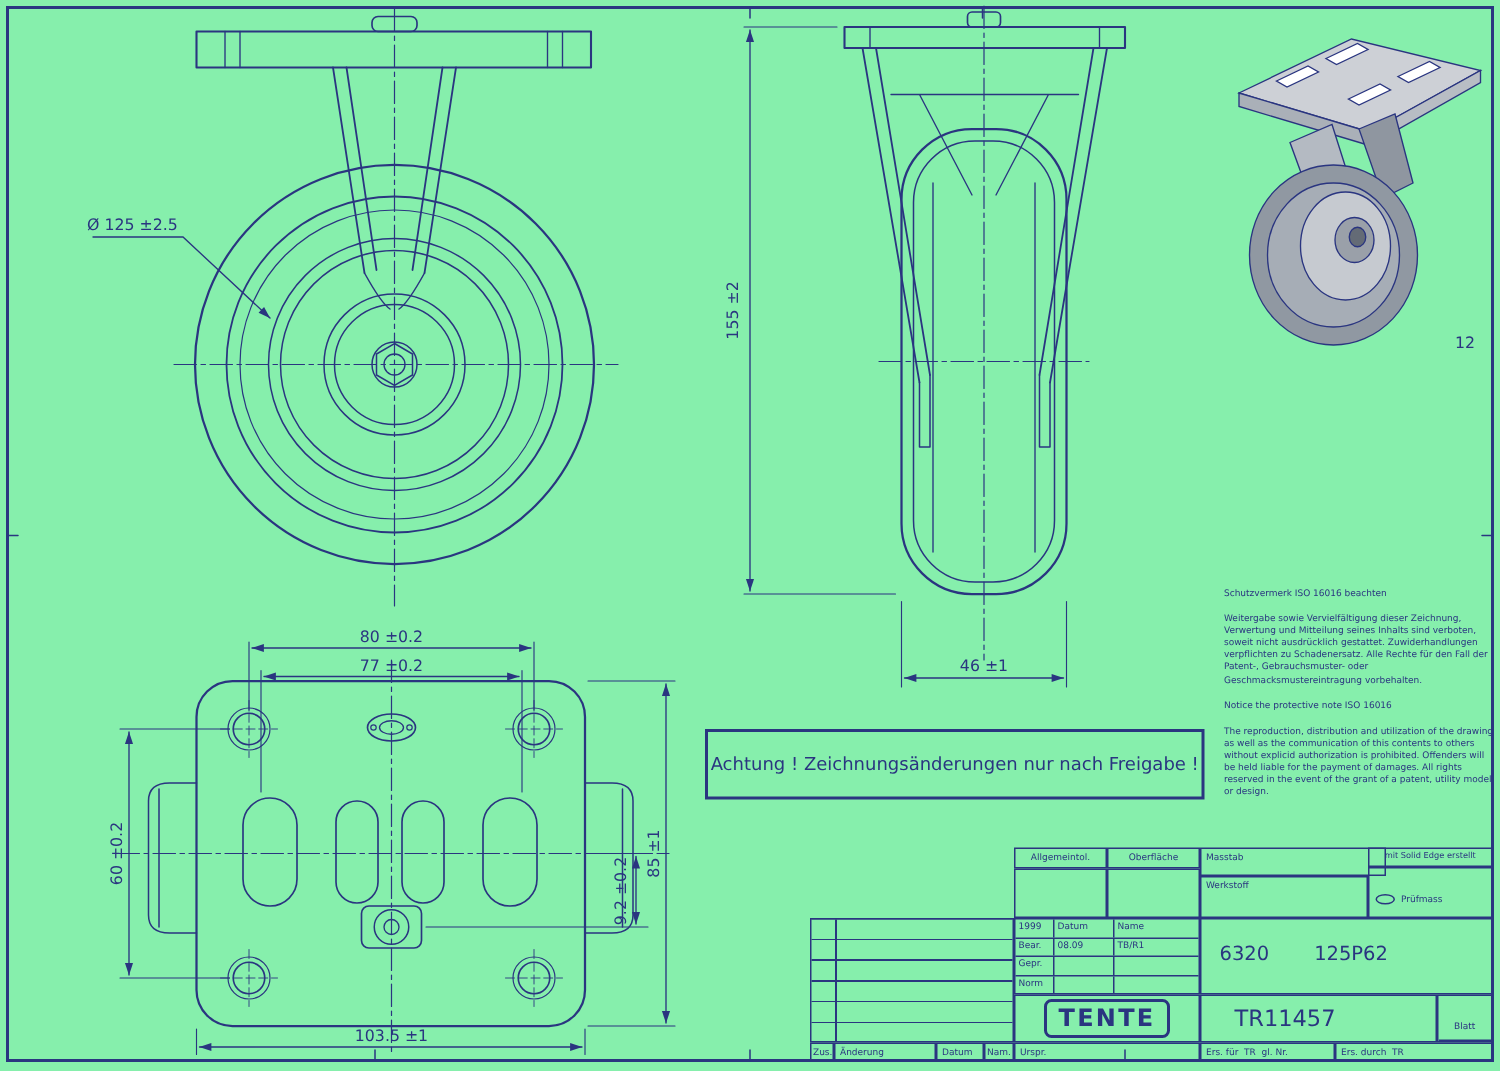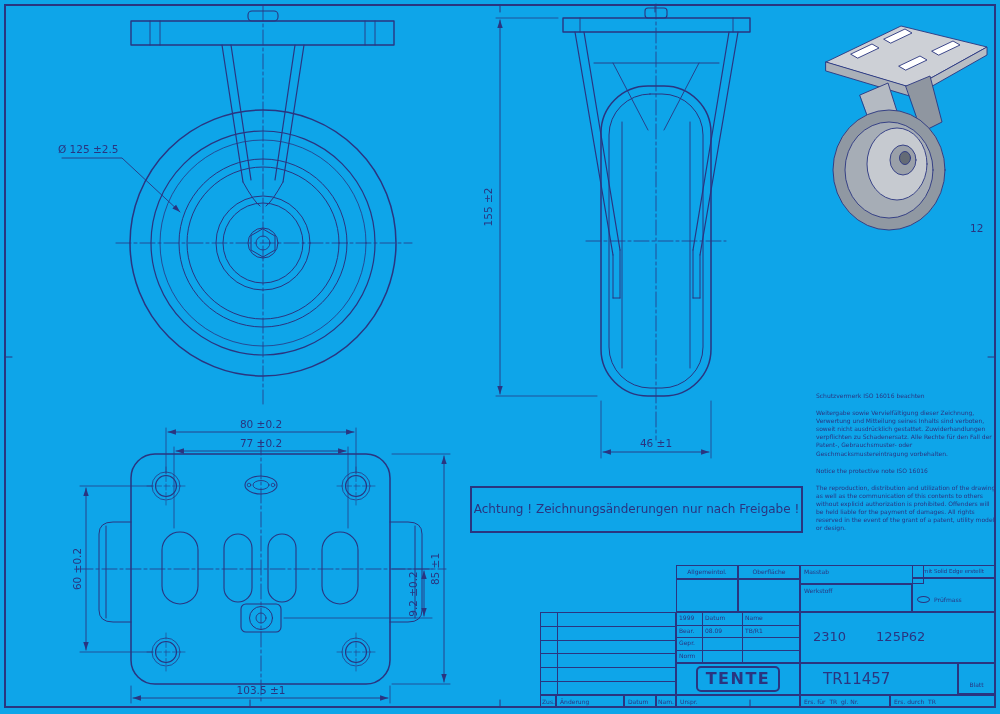--- a/index.html
+++ b/index.html
@@ -1,17 +1,17 @@
 <!DOCTYPE html>
 <html><head>
 <meta charset="utf-8">
 <style>
   * { margin:0; padding:0; box-sizing:border-box; }
   body { background:#d8d8d8; font-family:"DejaVu Sans", sans-serif; }
-  .page { position:relative; width:1000px; height:714px; background:#0ea5e9; color:#2a3580; overflow:hidden; }
+  .page { position:relative; width:1000px; height:714px; background:#86efac; color:#2a3580; overflow:hidden; }
   .page > svg { position:absolute; left:0; top:0; }
 
   .dim { font-size:10.5px; fill:#2a3580; font-family:"DejaVu Sans", sans-serif; }
   .cl  { stroke-dasharray:15 3 3 3; stroke-width:0.8; }
   .clh { stroke-dasharray:6 2.5; stroke-width:0.6; }
 
   .legal { position:absolute; left:816px; top:392px; width:180px; font-size:6px; line-height:1.35; color:#2a3580; }
   .legal p { margin-bottom:9px; }
 
   .warnbox { position:absolute; left:470px; top:486px; width:333px; height:47px; border:2px solid #2a3580;
@@ -233,21 +233,21 @@
     <span class="mc mc3"></span>
   </div>
   <div class="mrow">
     <span class="mc mc1">Norm</span>
     <span class="mc mc2"></span>
     <span class="mc mc3"></span>
   </div>
 </div>
 
 <div class="cell partnum" style="left:800px;top:612px;width:195px;height:51px;">
-  <span>2310</span>
+  <span>6320</span>
   <span>125P62</span>
 </div>
 
 <div class="cell logo-box" style="left:676px;top:663px;width:124px;height:32px;">
   <span class="logo">TENTE</span>
 </div>
 
 <div class="cell drawnum" style="left:800px;top:663px;width:158px;height:32px;padding-left:22px;">
   <span>TR11457</span>
 </div>

